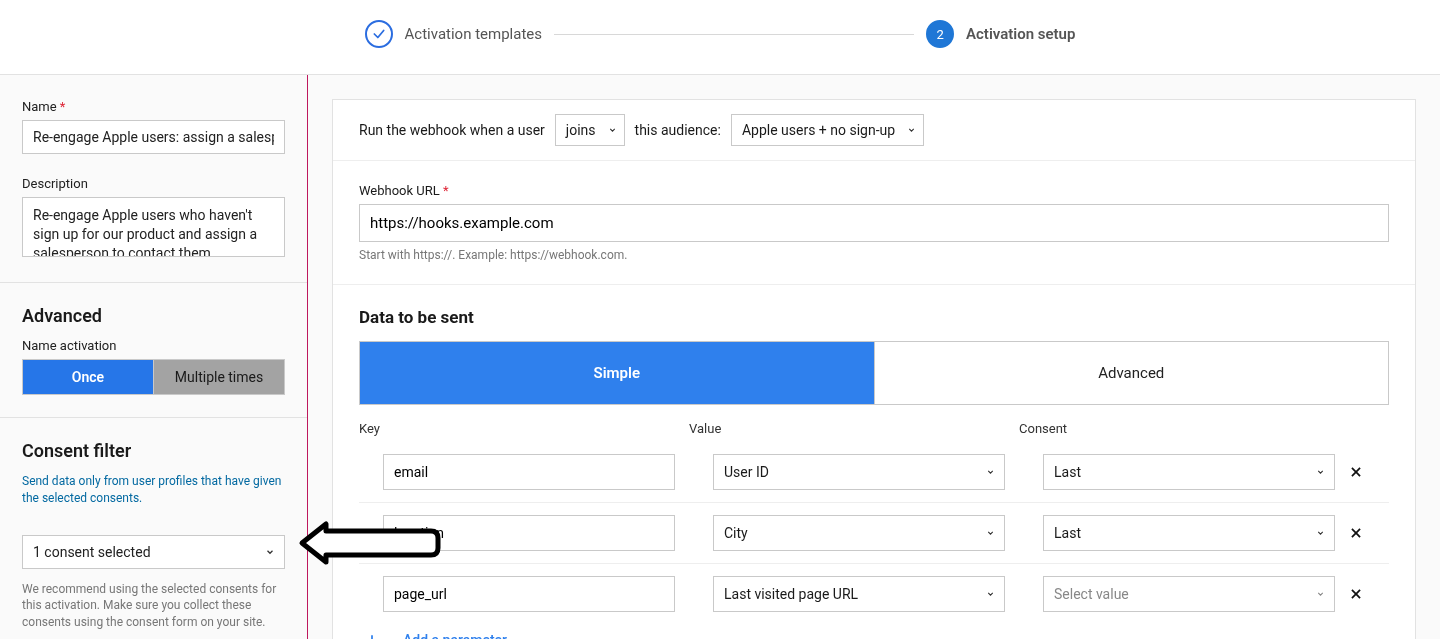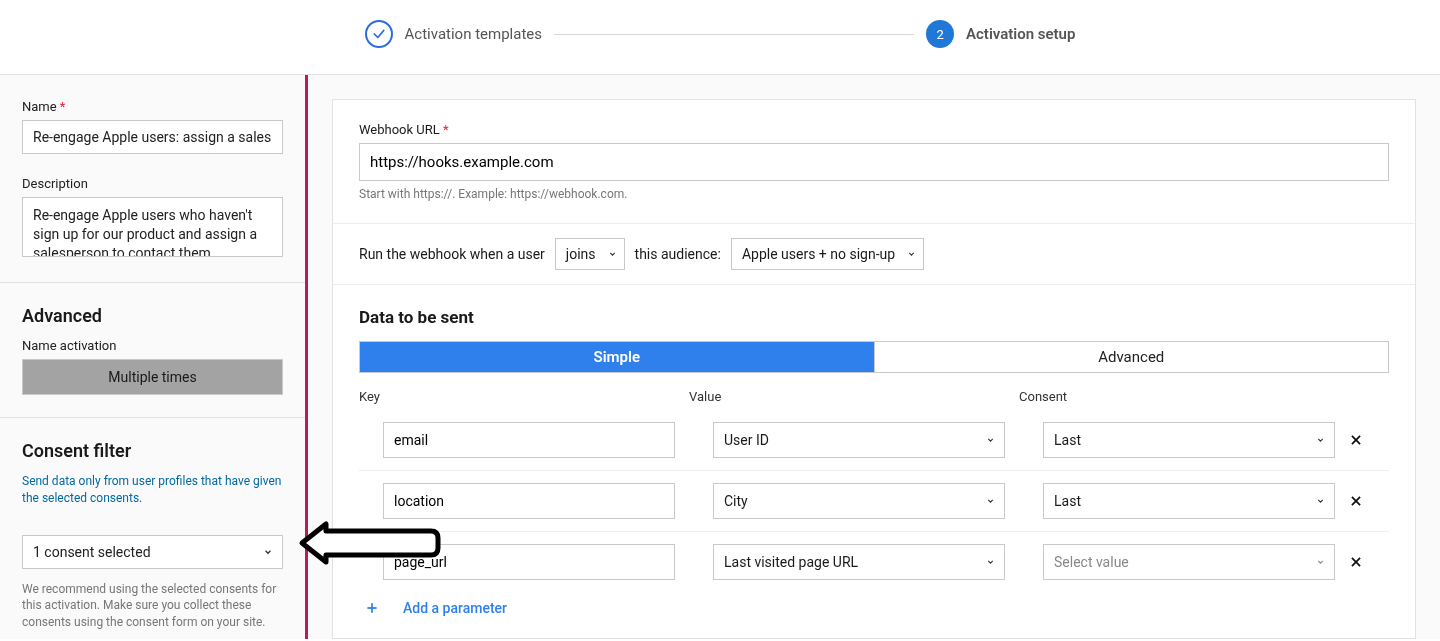--- a/index.html
+++ b/index.html
@@ -55,21 +55,21 @@
 
   
   .layout {
     display: flex;
     border-top: 1px solid #e2e2e2;
     height: calc(641px - 76px);
     background:#fafafa;
   }
   .sidebar {
     width: 308px;
-    border-right: 3px solid #be185d;
+    border-right: 1px solid #be185d;
     padding: 24px 22px 0 22px;
     background:#fafafa;
     overflow-y:auto;
   }
   .sidebar .section { margin-bottom: 22px; }
   .sidebar hr { border:none; border-top:1px solid #e2e2e2; margin: 22px -22px; }
   .field-label { font-size: 13px; color: #222; margin-bottom:6px; display:block; }
   .req::after { content:" *"; color:#d23; }
   .text-input, .textarea, .select {
     width:100%;
@@ -141,21 +141,21 @@
   }
 
   .wide-select { min-width:290px; }
 
   .url-label{ font-size:13px; margin-bottom:6px; display:block;}
   .url-input{ width:100%; border:1px solid #c9c9c9; padding:9px 10px; font-size:15px; font-family:inherit; }
   .url-help{ font-size:12px; color:#777; margin-top:6px;}
 
   .data-title { font-size:17px; font-weight:700; margin-bottom:14px;}
   .tab-group { display:flex; border:1px solid #c9c9c9; margin-bottom:16px;}
-  .tab-group .tab { flex:1; text-align:center; padding:6px 0; font-size:15px; cursor:pointer; background:#fff; color:#222;}
+  .tab-group .tab { flex:1; text-align:center; padding:22px 0; font-size:15px; cursor:pointer; background:#fff; color:#222;}
   .tab-group .tab.active { background:#2f80ed; color:#fff; font-weight:600;}
   .tab-group .tab + .tab { border-left:1px solid #c9c9c9; }
 
   .params-header, .param-row {
     display:grid;
     grid-template-columns: 1fr 1fr 1fr 40px;
     gap:14px;
     align-items:center;
   }
   .params-header { font-size:13px; color:#333; margin-bottom:6px;}
@@ -219,20 +219,21 @@
       <label class="field-label">Description</label>
       <textarea class="textarea" style="">Re-engage Apple users who haven't sign up for our product and assign a salesperson to contact them.</textarea>
     </div>
 
     <hr>
 
     <div class="section">
       <div class="section-title">Advanced</div>
       <label class="field-label">Name activation</label>
       <div class="toggle-group">
+        <div class="opt active">Once</div>
         <div class="opt">Multiple times</div>
       </div>
     </div>
 
     <hr>
 
     <div class="section">
       <div class="section-title">Consent filter</div>
       <p class="help-text">Send data only from user profiles that have given the selected consents.</p>
       <div class="select-wrap">
@@ -245,46 +246,46 @@
       </div>
       <p class="fine-print">We recommend using the selected consents for this activation. Make sure you collect these consents using the consent form on your site.</p>
     </div>
 
   </aside>
 
   <main class="main">
     <div class="card">
 
       <div class="card-section">
-        <label class="url-label req">Webhook URL</label>
-        <input class="url-input" type="text" value="https://hooks.example.com" style="">
-        <div class="url-help">Start with https://. Example: https://webhook.com.</div>
-      </div>
-
-      <div class="card-section">
         <div class="run-line">
           <span>Run the webhook when a user</span>
           <span class="inline-select-wrap">
             <span class="inline-select">joins</span>
             <span class="caret">
               <svg width="9" height="9" viewBox="0 0 24 24" fill="none" stroke="#333" stroke-width="3">
                   <polyline points="6 9 12 15 18 9"></polyline>
                 </svg>
             </span>
           </span>
           <span>this audience:</span>
           <span class="inline-select-wrap">
             <span class="inline-select wide-select">Apple users + no sign-up</span>
             <span class="caret">
               <svg width="9" height="9" viewBox="0 0 24 24" fill="none" stroke="#333" stroke-width="3">
                   <polyline points="6 9 12 15 18 9"></polyline>
                 </svg>
             </span>
           </span>
         </div>
+      </div>
+
+      <div class="card-section">
+        <label class="url-label req">Webhook URL</label>
+        <input class="url-input" type="text" value="https://hooks.example.com" style="">
+        <div class="url-help">Start with https://. Example: https://webhook.com.</div>
       </div>
 
       <div class="card-section">
         <div class="data-title">Data to be sent</div>
 
         <div class="tab-group">
           <div class="tab active">Simple</div>
           <div class="tab">Advanced</div>
         </div>
 

